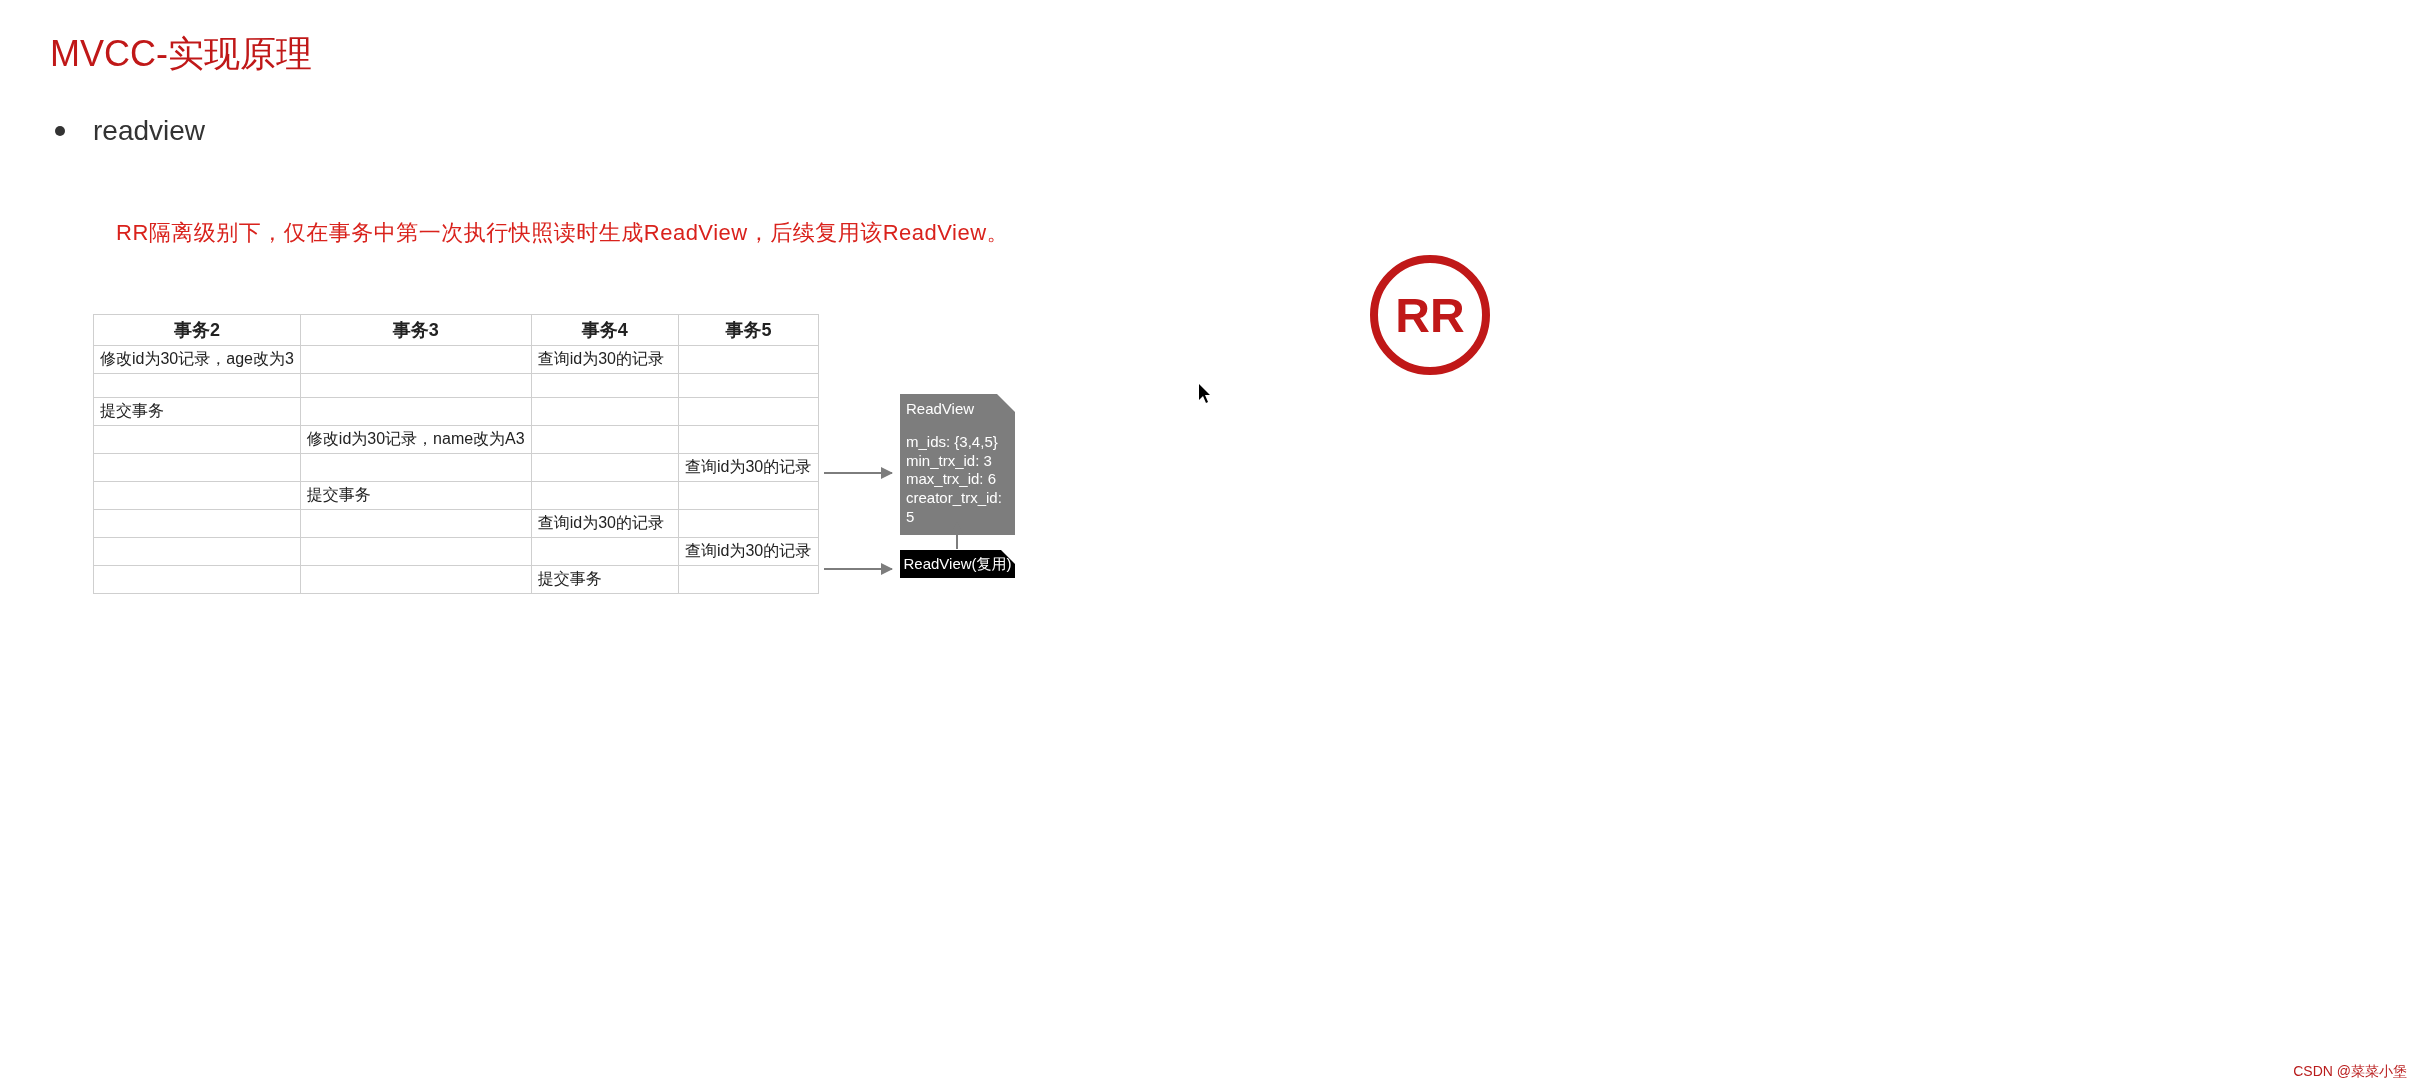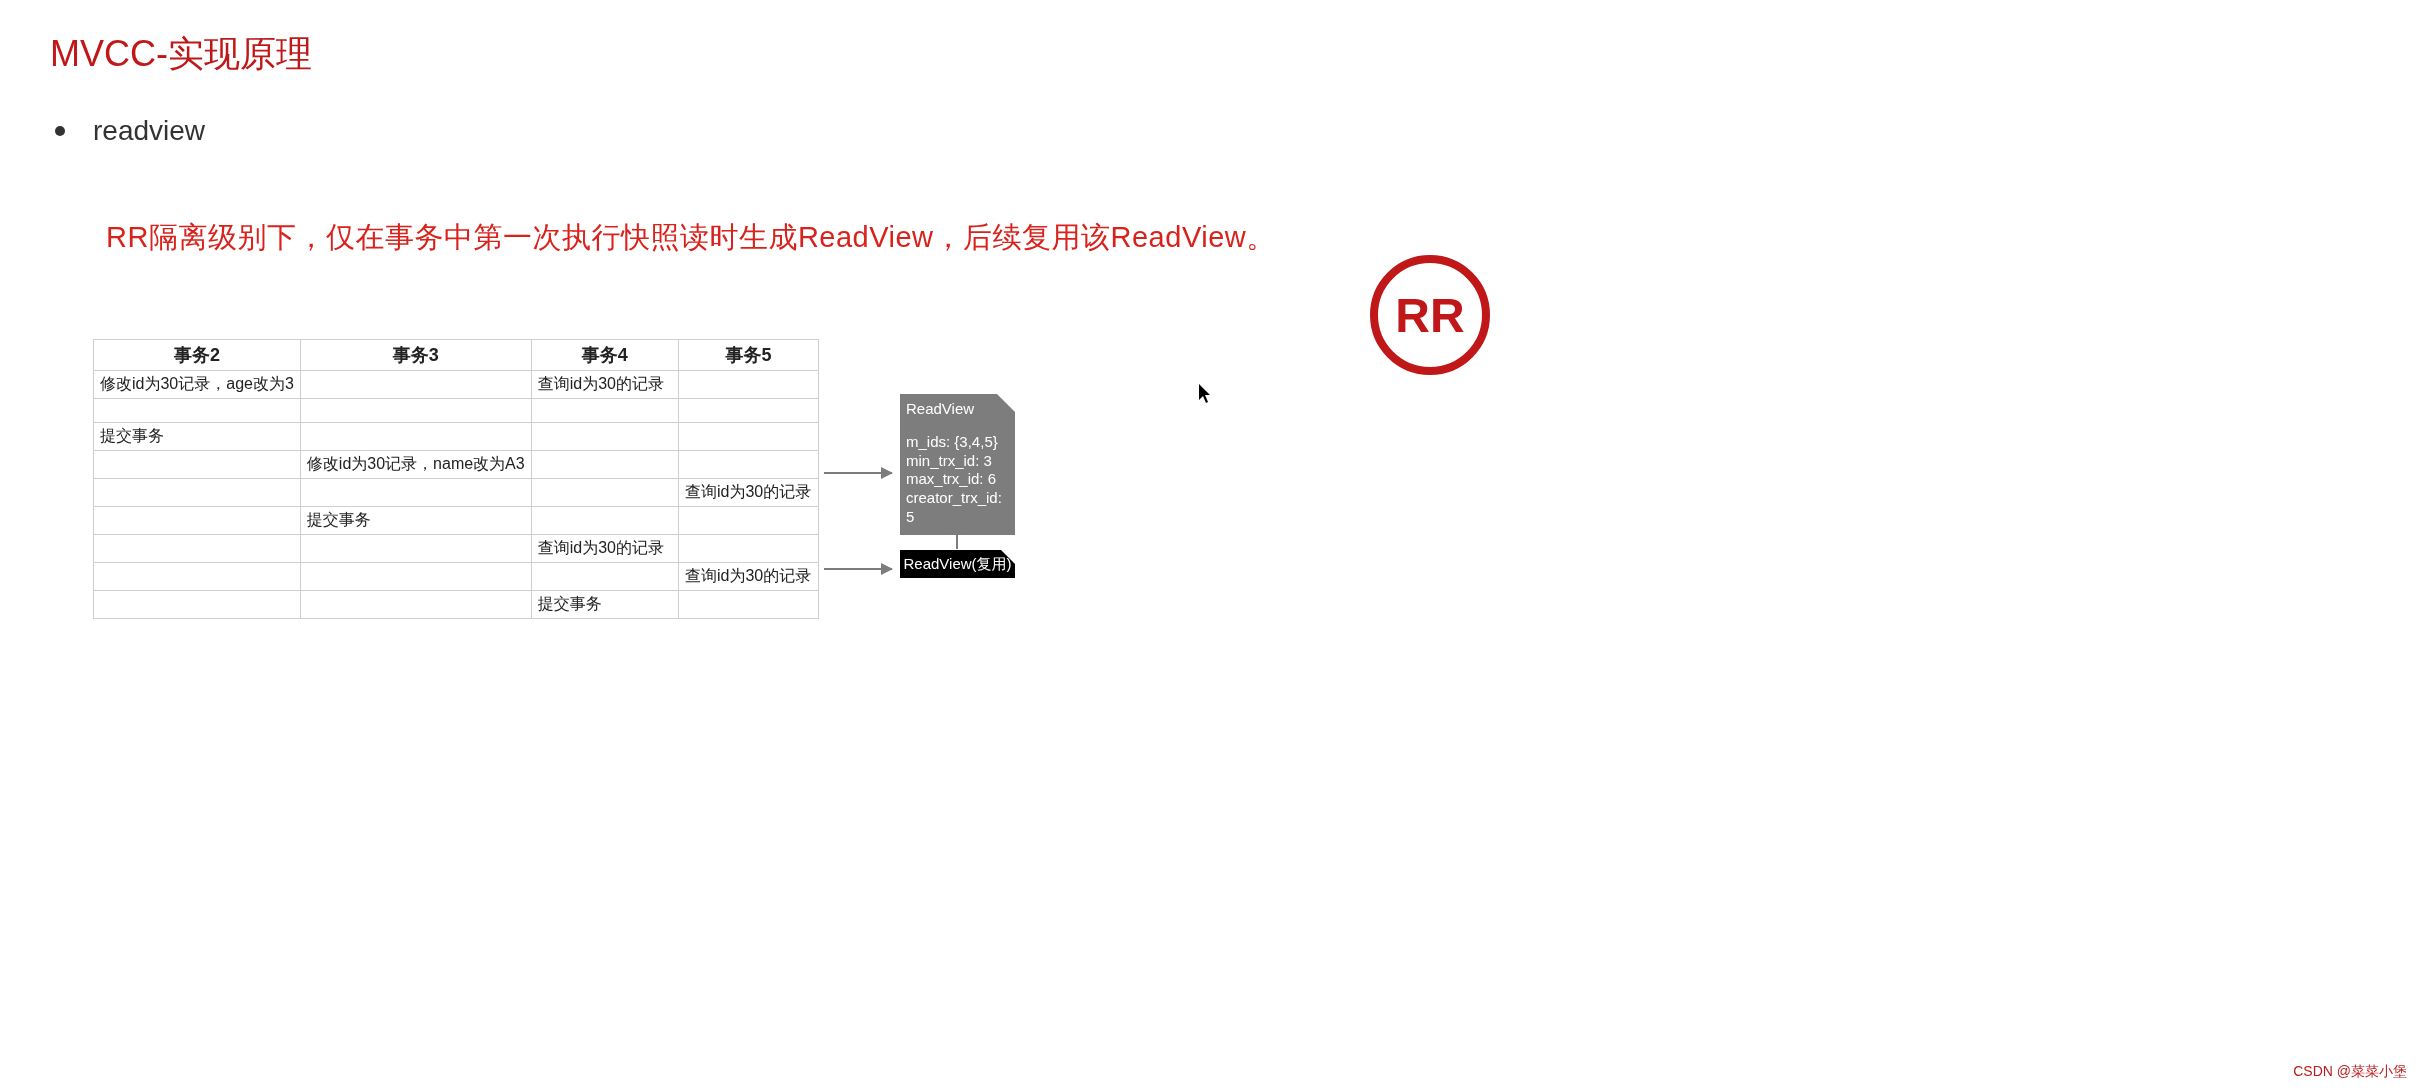--- a/index.html
+++ b/index.html
@@ -31,38 +31,37 @@
   }
   .bullet-dot {
     width: 10px;
     height: 10px;
     background: #333;
     border-radius: 50%;
     margin-right: 28px;
   }
   .statement {
     position: absolute;
-    left: 106px;
+    left: 116px;
     top: 218px;
-    font-size: 29px;
+    font-size: 22px;
     color: #d9221c;
     letter-spacing: 0.5px;
   }
   .table-wrap {
     position: absolute;
     left: 93px;
     top: 314px;
     width: 726px;
   }
   table {
     border-collapse: collapse;
     width: 100%;
     font-size: 16px;
     color: #222;
-    margin-top: 25px;
   }
   th, td {
     border: 1px solid #cfcfcf;
     padding: 3px 6px;
     height: 24px;
     text-align: left;
     font-weight: normal;
     white-space: nowrap;
   }
   th {

